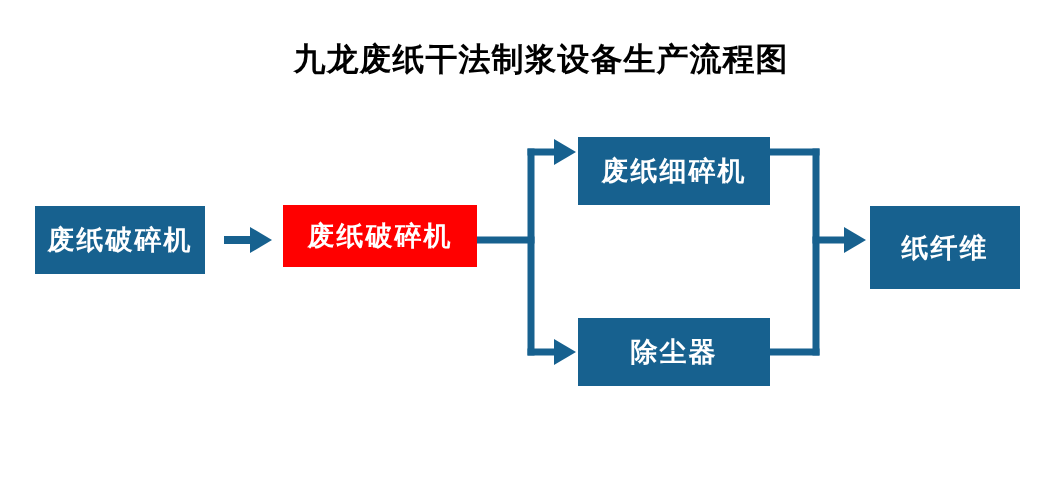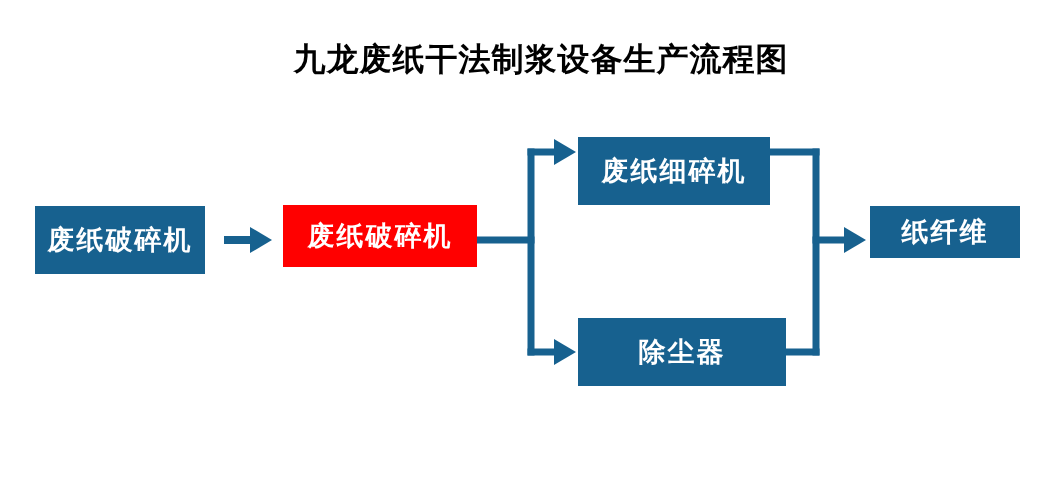--- a/index.html
+++ b/index.html
@@ -95,21 +95,21 @@
   </div>
 
   <div class="node" style="left: 283px; top: 205px; width: 194px; height: 62px; background-color: rgb(255, 0, 0);">
     <span style="color: rgb(255, 255, 255);">废纸破碎机</span>
   </div>
 
   <div class="node" style="left: 578px; top: 118px; width: 192px; height: 68px; background-color: rgb(23, 97, 143); margin-top: 19px;">
     <span style="color: rgb(255, 255, 255);">废纸细碎机</span>
   </div>
 
-  <div class="node" style="left: 578px; top: 318px; width: 208px; height: 68px; background-color: rgb(23, 97, 143);">
+  <div class="node" style="left: 578px; top: 318px; width: 192px; height: 68px; background-color: rgb(23, 97, 143);">
     <span style="color: rgb(255, 255, 255);">除尘器</span>
   </div>
 
-  <div class="node" style="left: 870px; top: 206px; width: 150px; height: 52px; background-color: rgb(23, 97, 143);">
+  <div class="node" style="left: 870px; top: 206px; width: 150px; height: 83px; background-color: rgb(23, 97, 143);">
     <span style="color: rgb(255, 255, 255);">纸纤维</span>
   </div>
 
 </div>
 
 </body></html>

